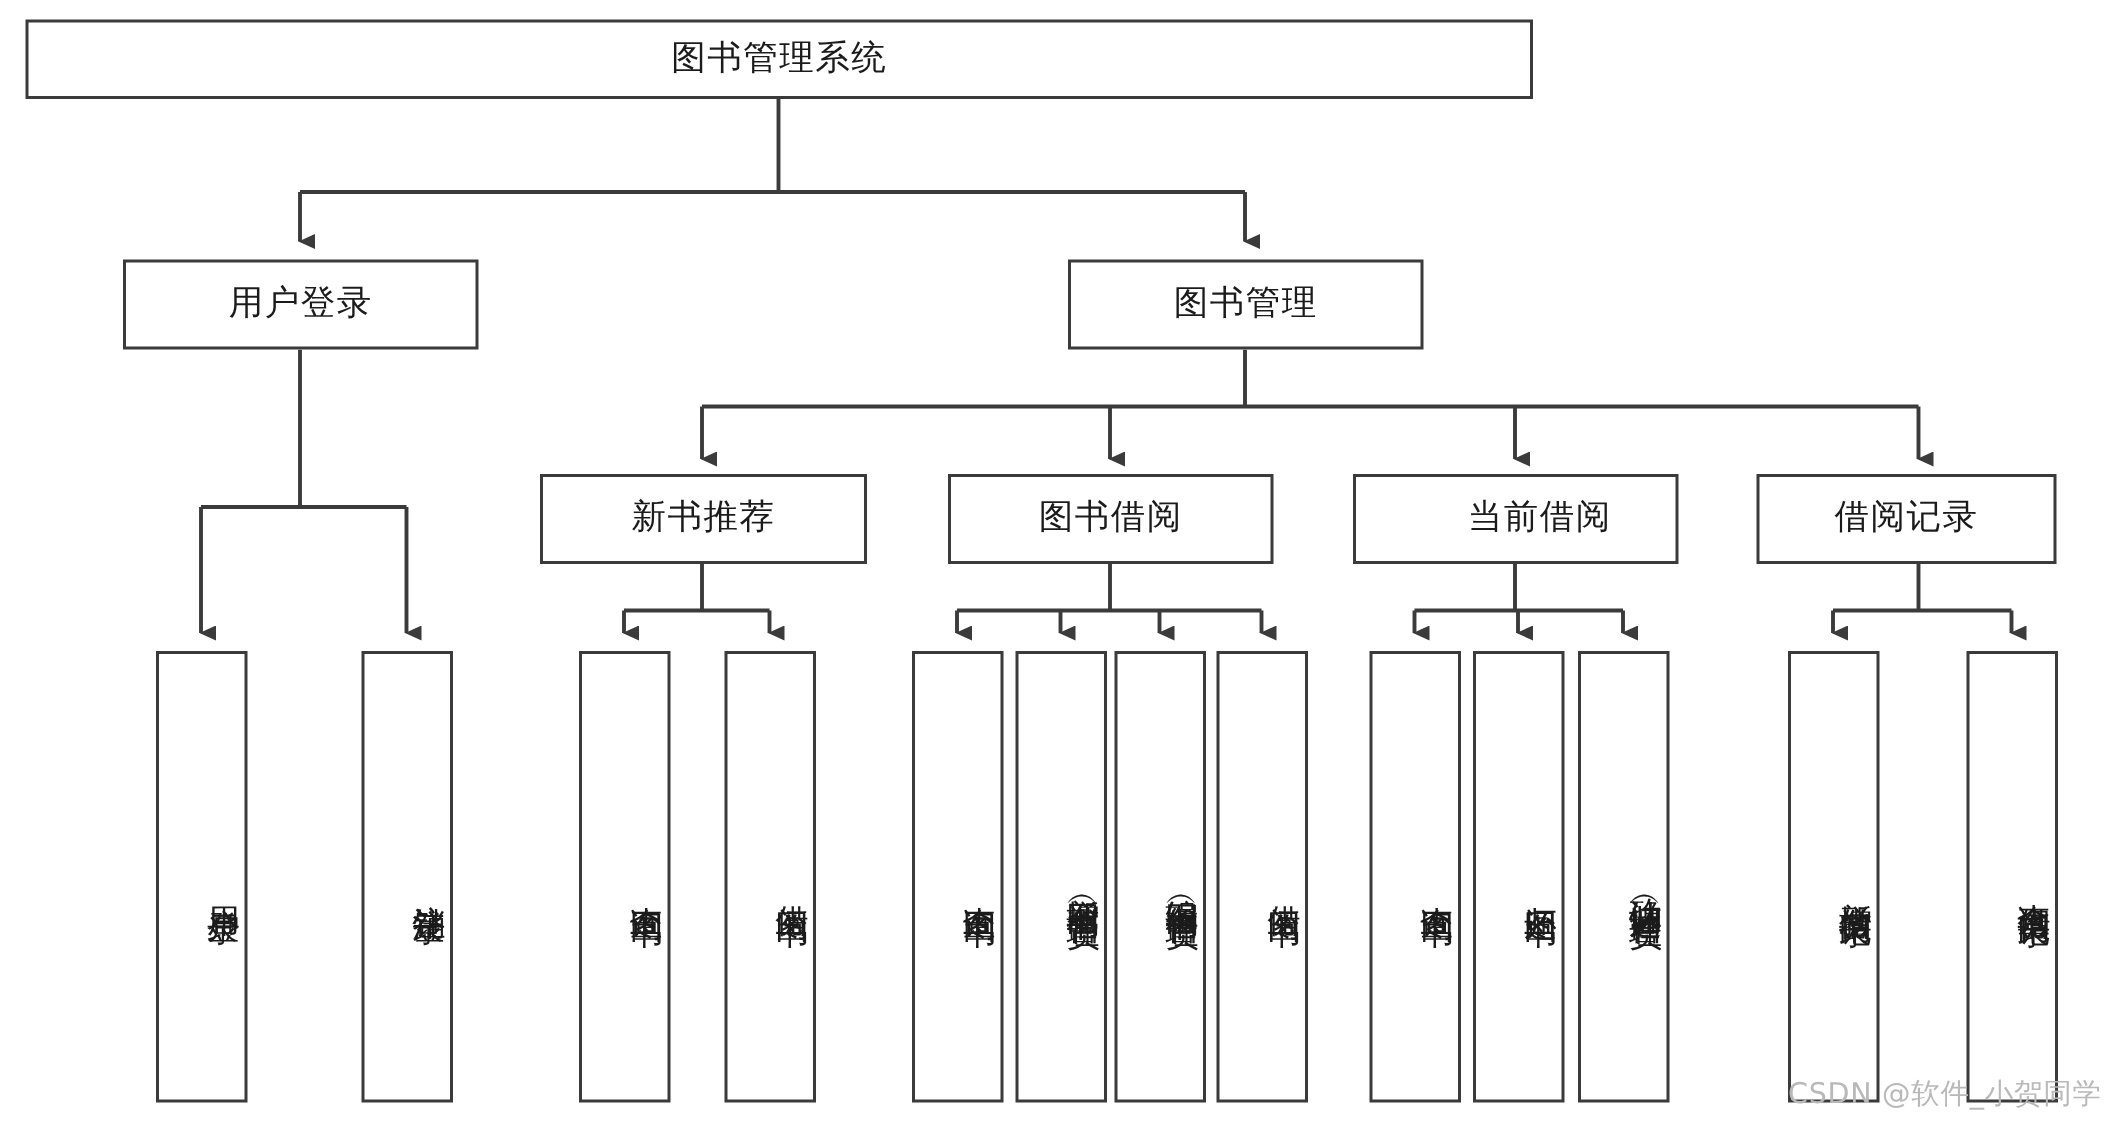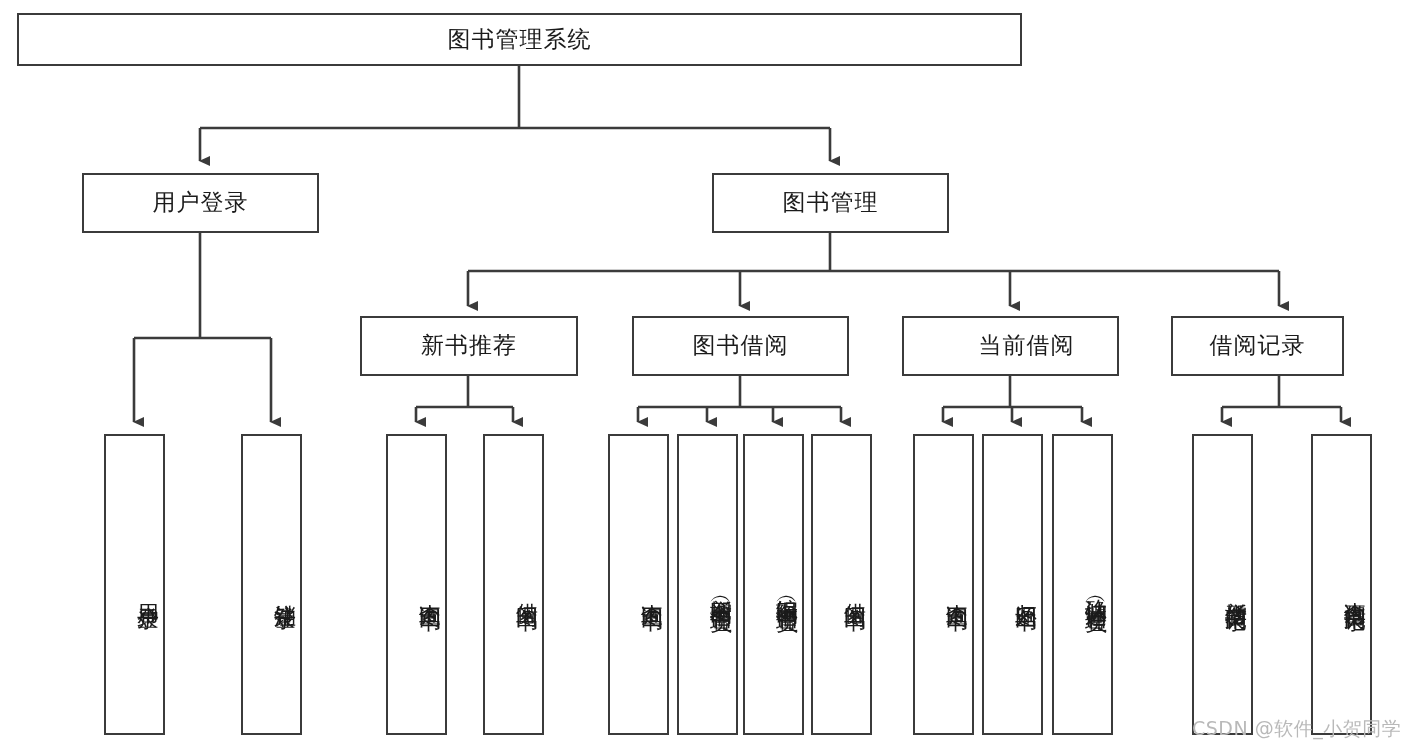--- a/index.html
+++ b/index.html
@@ -131,21 +131,21 @@
 
   <div class="node horiz" style="left:632px; top:316px; width:217px; height:60px;">
     <span class="label">图书借阅</span>
   </div>
   <div class="node horiz" style="left:360px; top:316px; width:218px; height:60px;">
     <span class="label">新书推荐</span>
   </div>
   <div class="node horiz" style="left:902px; top:316px; width:217px; height:60px;padding-left:32px;">
     <span class="label">当前借阅</span>
   </div>
-  <div class="node horiz" style="left:1171px; top:316px; width:173px; height:60px;">
+  <div class="node horiz" style="left:1171px; top:316px; width:200px; height:60px;">
     <span class="label">借阅记录</span>
   </div>
 
   <div class="node vert" style="left:104px; top:434px; width:61px; height:301px;">
     <span class="label">用户登录</span>
   </div>
   <div class="node vert" style="left:241px; top:434px; width:61px; height:301px;">
     <span class="label">注销登录</span>
   </div>
 

